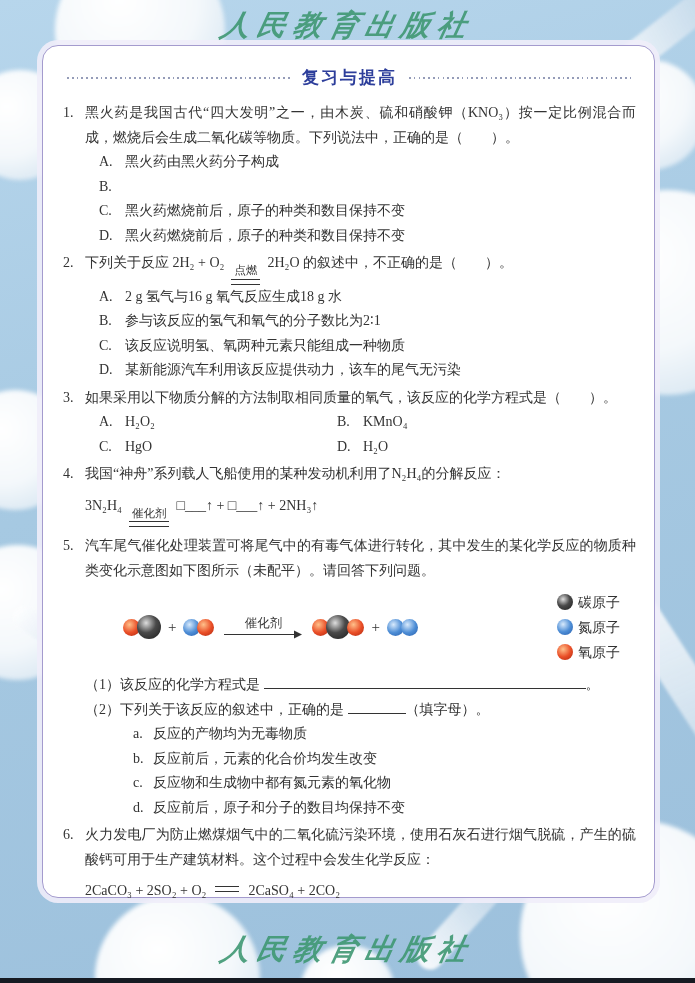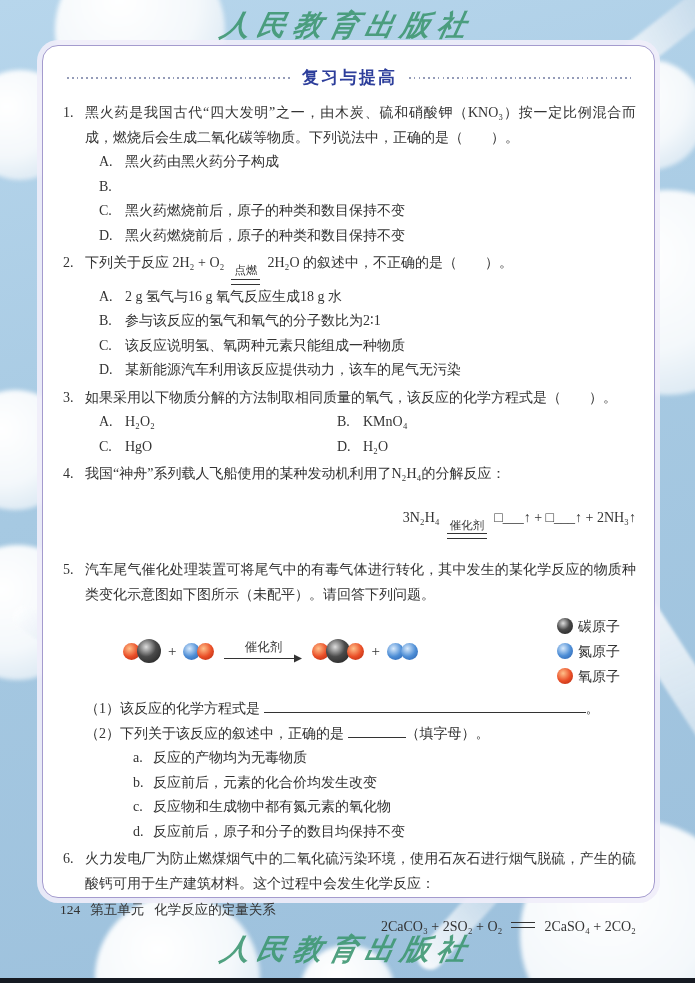--- a/index.html
+++ b/index.html
@@ -41,21 +41,21 @@
   .stem{text-align:justify;}
   .opt{margin-left:14px;display:flex;}
   .opt-label{flex:none;width:26px;}
   .opt-grid{margin-left:14px;display:grid;grid-template-columns:238px 1fr;}
   .opt-grid .opt{margin-left:0;}
   
   .cond{display:inline-flex;flex-direction:column;align-items:center;margin:0 7px;
     vertical-align:-7px;line-height:1;}
   .cond-txt{font-size:11.5px;padding:0 3px 2px 3px;}
   .cond-line{align-self:stretch;height:4px;border-top:1.2px solid #333;border-bottom:1.2px solid #333;}
-  .eq-line{text-align:right;margin:16px 0;line-height:30px;}
+  .eq-line{text-align:left;margin:4px 0;line-height:30px;}
   .dbl{display:inline-block;width:24px;height:4px;border-top:1.3px solid #333;
     border-bottom:1.3px solid #333;margin:0 9px;vertical-align:3px;}
   .blank{display:inline-block;border-bottom:1px solid #333;height:15px;vertical-align:baseline;}
   .blank-long{width:322px;}
   .blank-short{width:58px;}
   
   .diagram{display:flex;align-items:center;margin:8px 0 10px 38px;height:72px;}
   .mol{display:flex;align-items:center;}
   .atom{border-radius:50%;flex:none;}
   .atom + .atom{margin-left:-3px;}
@@ -272,20 +272,17 @@
         <div class="q-num">6.</div>
         <div class="q-body">
           <div class="stem">火力发电厂为防止燃煤烟气中的二氧化硫污染环境，使用石灰石进行烟气脱硫，产生的硫酸钙可用于生产建筑材料。这个过程中会发生化学反应：</div>
           <div class="eq-line"><span>2CaCO₃ + 2SO₂ + O₂</span><span class="dbl"></span><span>2CaSO₄ + 2CO₂</span></div>
         </div>
       </div>
 
     </div>
   </div>
 
-  <div class="footer">
-    <span>124</span><span>第五单元</span><span>化学反应的定量关系</span>
-  </div>
 
   <div class="wm wm-bottom">人民教育出版社</div>
 
   <div class="bottom-bar"></div>
 </div>
 
 </body></html>

